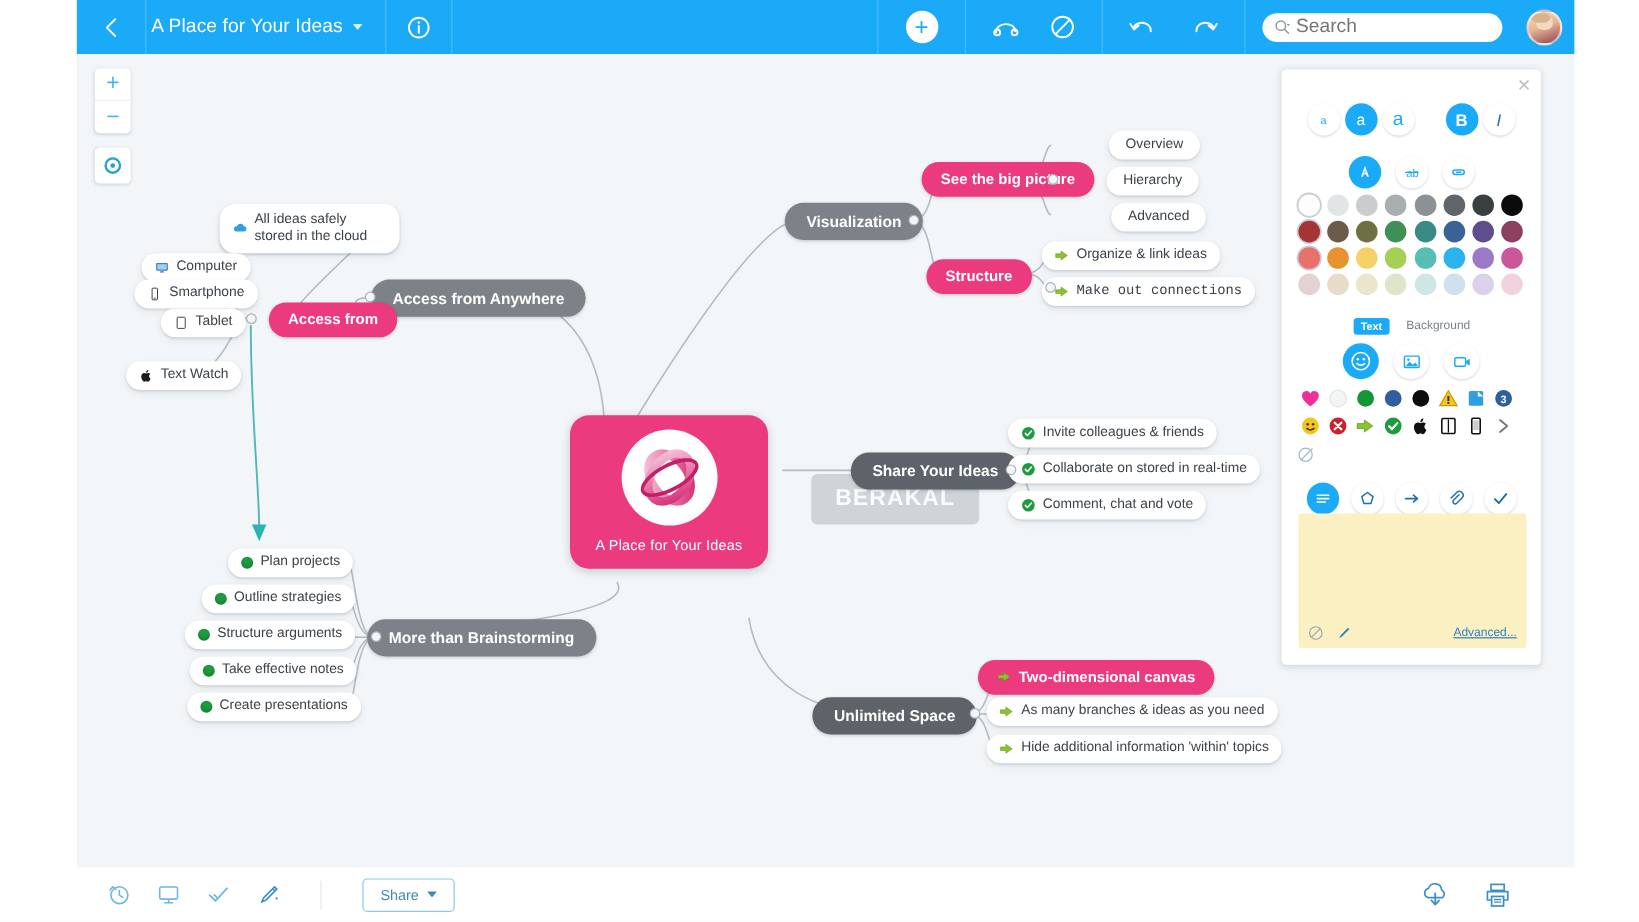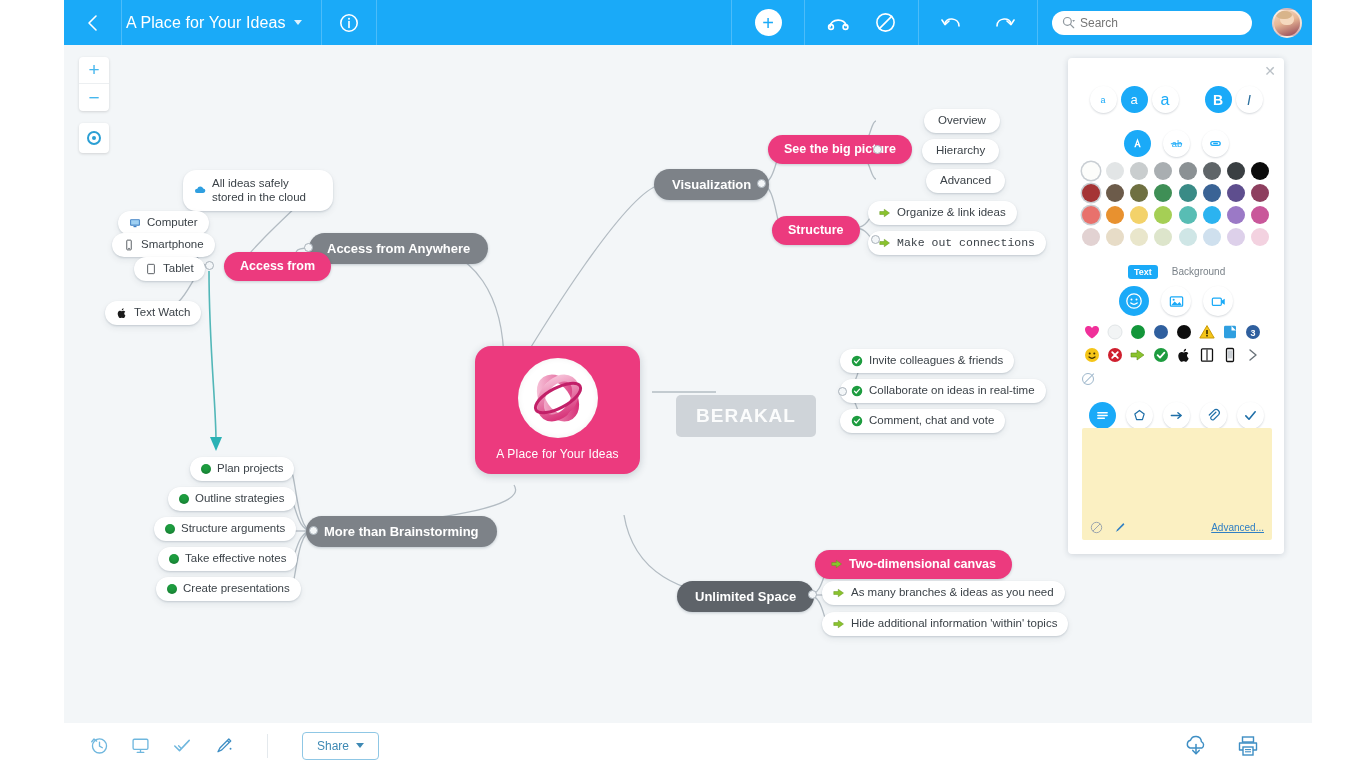--- a/index.html
+++ b/index.html
@@ -46,21 +46,21 @@
     color: #1aaaf8; font-size: 20px; line-height: 1; font-weight: 300;
   }
   .tb-tools { gap: 24px; padding: 0 22px; }
   .tb-undo { gap: 30px; padding: 0 22px; }
   .tb-search { padding: 0 14px; border-right: none; }
   .searchbox {
     width: 200px; height: 24px; background: #fff; border-radius: 12px;
     display: flex; align-items: center; padding: 0 10px; gap: 5px;
   }
   .searchbox input {
-    border: none; outline: none; font-size: 12px; color: #9aa3ab;
+    border: none; outline: none; font-size: 16px; color: #9aa3ab;
     font-family: "Liberation Sans", sans-serif; width: 150px; background: transparent;
   }
   .avatar-wrap { padding: 0 10px 0 6px; }
   .avatar {
     width: 30px; height: 30px; border-radius: 50%; overflow: hidden;
     border: 2px solid rgba(255,255,255,.55); position: relative;
     background: linear-gradient(160deg,#f3d9c4 0%,#e8b896 45%,#8e3f52 100%);
   }
   .avatar::after {
     content: ""; position: absolute; left: 22%; top: 14%;
@@ -482,33 +482,36 @@
       <span class="lbl">Organize &amp; link ideas</span>
     </div>
     <div class="node n-white" style="left:804px; top:186px;font-family:Liberation Mono, monospace;">
       <svg class="glyph" viewBox="0 0 16 16">
         <path d="M1 6h6V3l7 5-7 5v-3H1z" fill="#8ac32d" stroke="#5f8f17" stroke-width="0.6"></path>
       </svg>
       <span class="lbl">Make out connections</span>
     </div>
     <div class="handle" style="left:807px; top:190px;"></div>
 
+    <div class="node n-gray n-gray-dark" style="left:645px; top:332px;">
+      <span class="lbl">Share Your Ideas</span>
+    </div>
     <div class="node n-white" style="left:776px; top:304px;">
       <svg class="glyph" viewBox="0 0 16 16">
         <circle cx="8" cy="8" r="7" fill="#1d9c3f"></circle>
         <polyline points="4.6,8.2 7,10.6 11.4,5.6" fill="none" stroke="#fff" stroke-width="1.7" stroke-linecap="round" stroke-linejoin="round"></polyline>
       </svg>
       <span class="lbl">Invite colleagues &amp; friends</span>
     </div>
     <div class="node n-white" style="left:776px; top:334px;">
       <svg class="glyph" viewBox="0 0 16 16">
         <circle cx="8" cy="8" r="7" fill="#1d9c3f"></circle>
         <polyline points="4.6,8.2 7,10.6 11.4,5.6" fill="none" stroke="#fff" stroke-width="1.7" stroke-linecap="round" stroke-linejoin="round"></polyline>
       </svg>
-      <span class="lbl">Collaborate on ideas in real-time</span>
+      <span class="lbl">Collaborate on stored in real-time</span>
     </div>
     <div class="node n-white" style="left:776px; top:364px;">
       <svg class="glyph" viewBox="0 0 16 16">
         <circle cx="8" cy="8" r="7" fill="#1d9c3f"></circle>
         <polyline points="4.6,8.2 7,10.6 11.4,5.6" fill="none" stroke="#fff" stroke-width="1.7" stroke-linecap="round" stroke-linejoin="round"></polyline>
       </svg>
       <span class="lbl">Comment, chat and vote</span>
     </div>
     <div class="handle" style="left:774px; top:342px;"></div>
 

